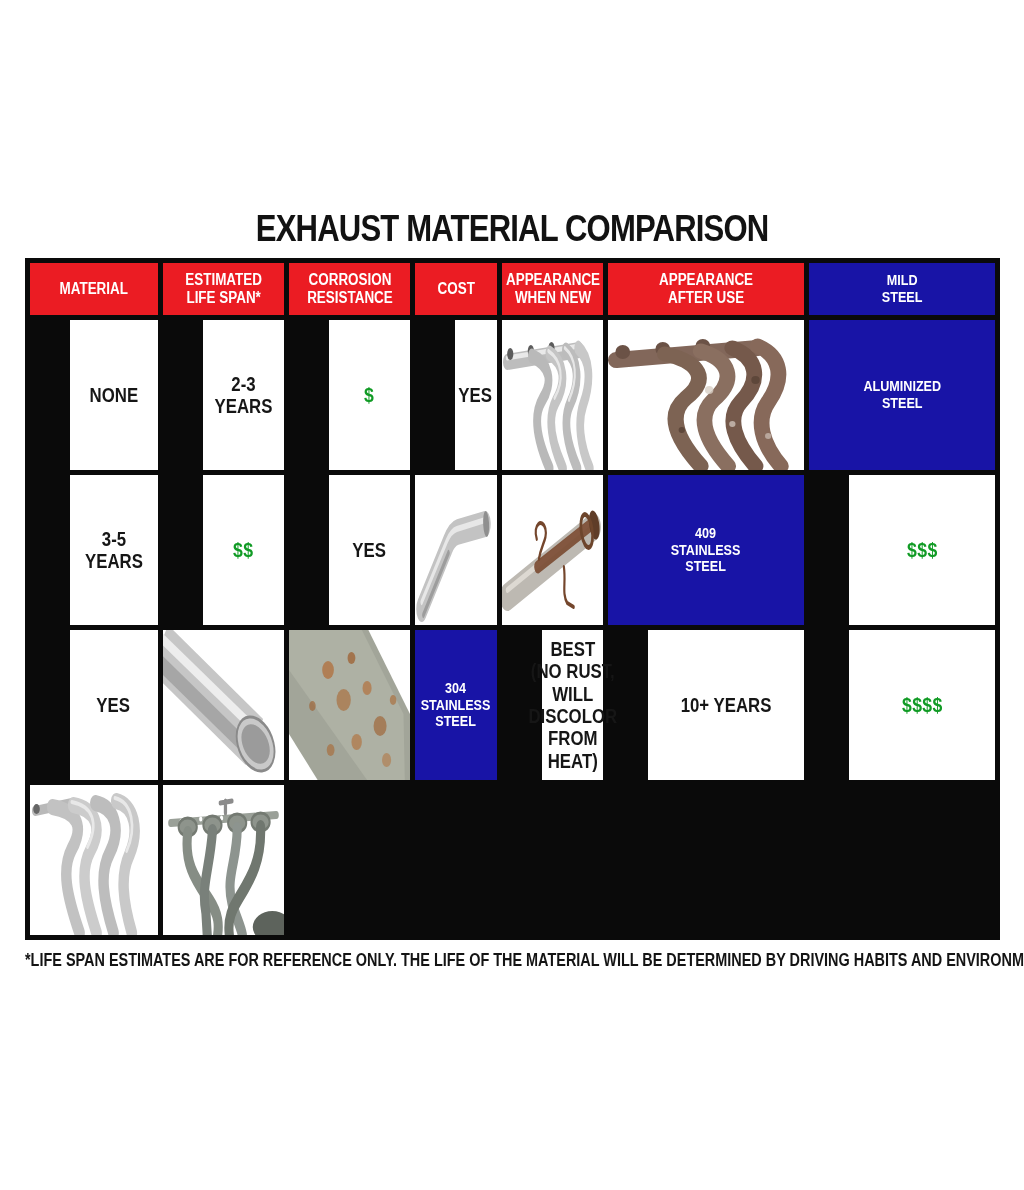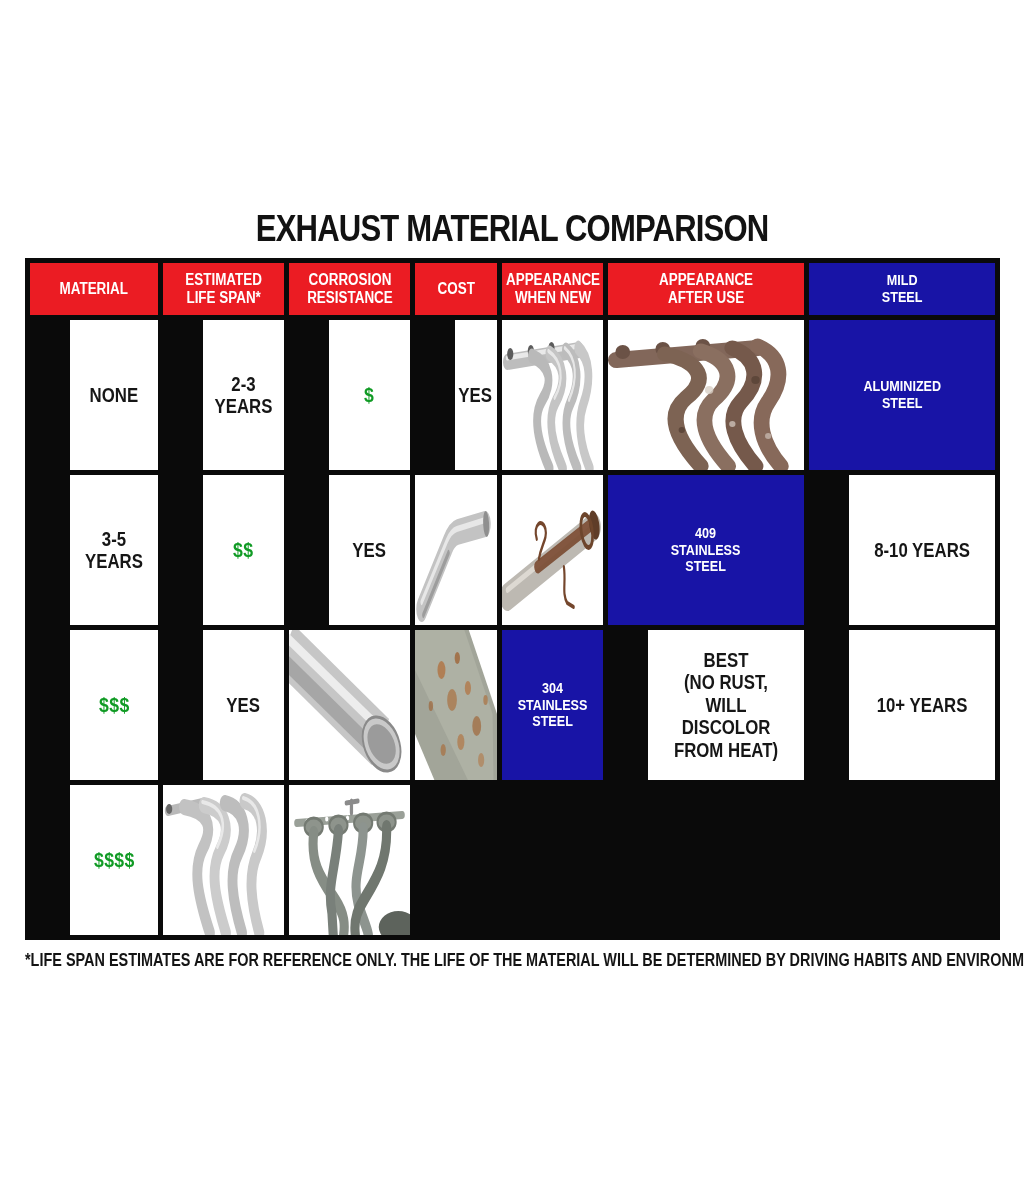--- a/index.html
+++ b/index.html
@@ -139,23 +139,20 @@
         <path d="M64 64 C56 50 74 42 80 54 C84 64 72 70 68 84" stroke="#74462c" stroke-width="4" fill="none" stroke-linecap="round"></path>
         <path d="M114 92 C118 108 110 118 120 128 L132 132" stroke="#74462c" stroke-width="4" fill="none" stroke-linecap="round"></path>
       </svg>
     </div>
 
     <div class="cell mcell">
         <span class="cz">409
 STAINLESS
 STEEL</span>
       </div>
-    <div class="cell tcell">
-        <span class="cz">8-10 YEARS</span>
-      </div>
     <div class="cell tcell cost">
         <span class="cz">$$$</span>
       </div>
     <div class="cell tcell">
         <span class="cz"><span>YES</span><span class="sup"></span></span>
       </div>
     <div class="photo" title="New 409 stainless steel polished straight tube">
       <svg viewBox="0 0 196 150" preserveAspectRatio="none">
         <path d="M-6 18 L148 112" stroke="#c6c6c6" stroke-width="54" fill="none"></path>
         <path d="M-6 32 L146 124" stroke="#9e9e9e" stroke-width="16" fill="none" opacity="0.8"></path>

